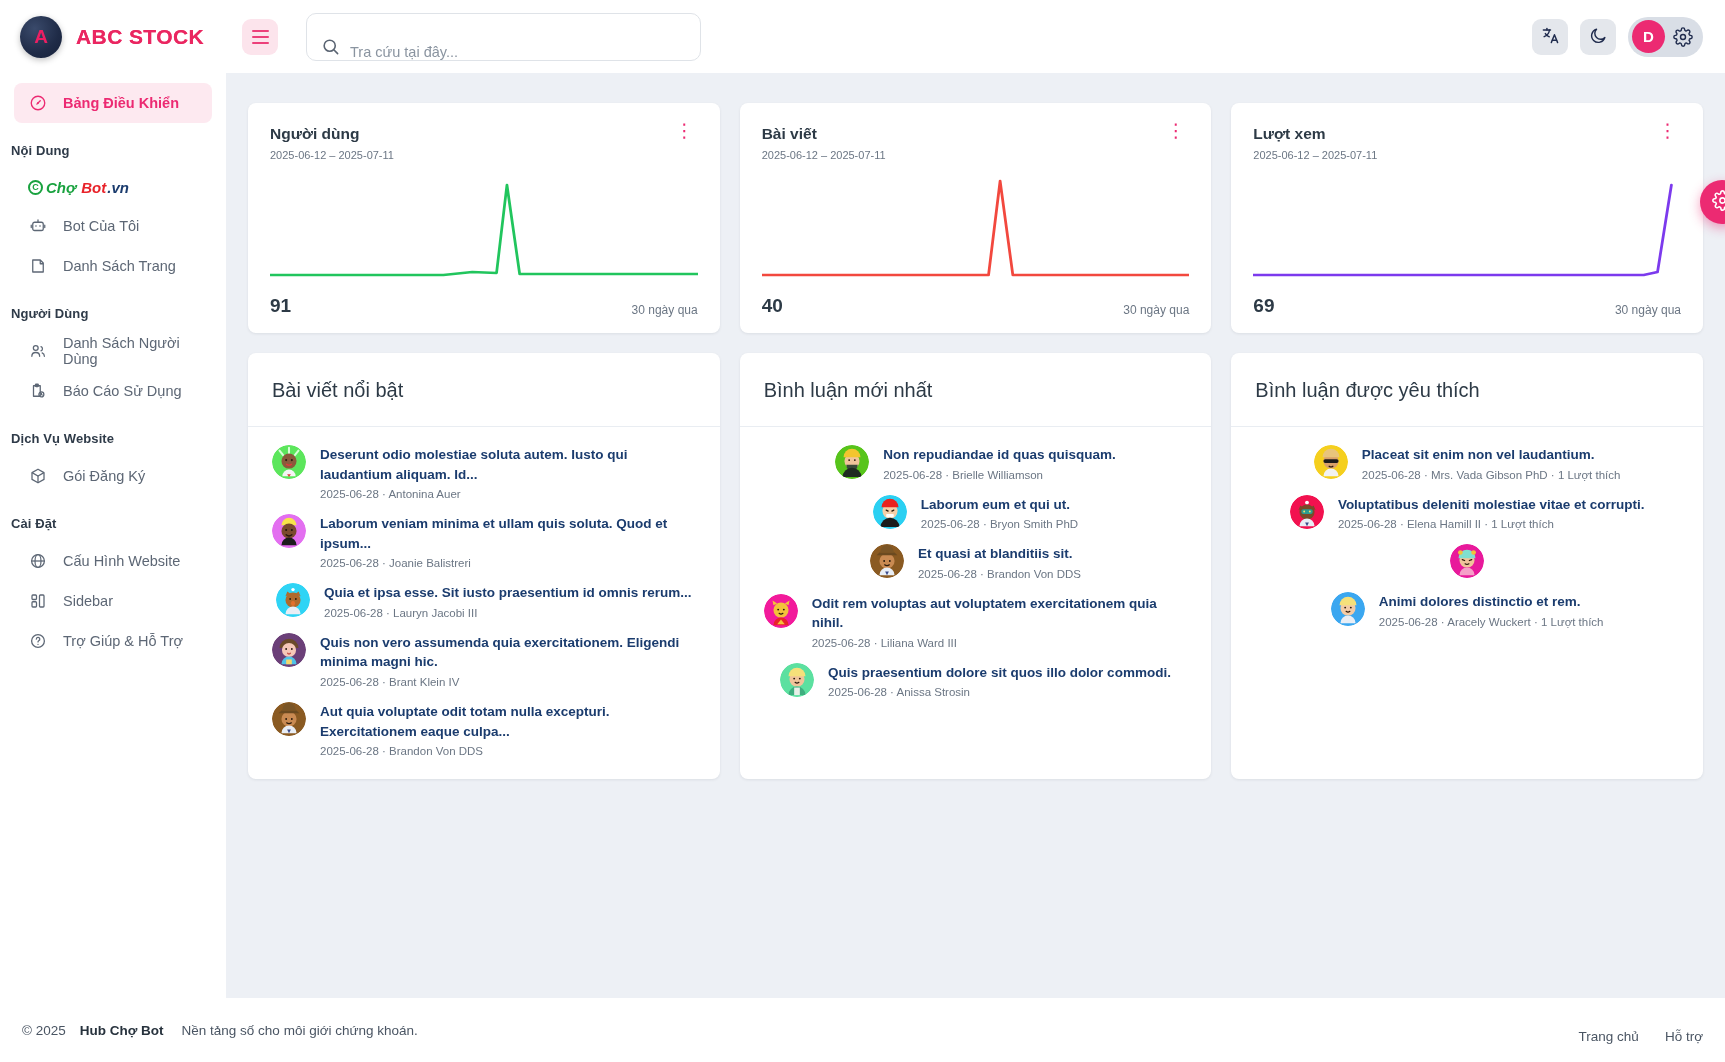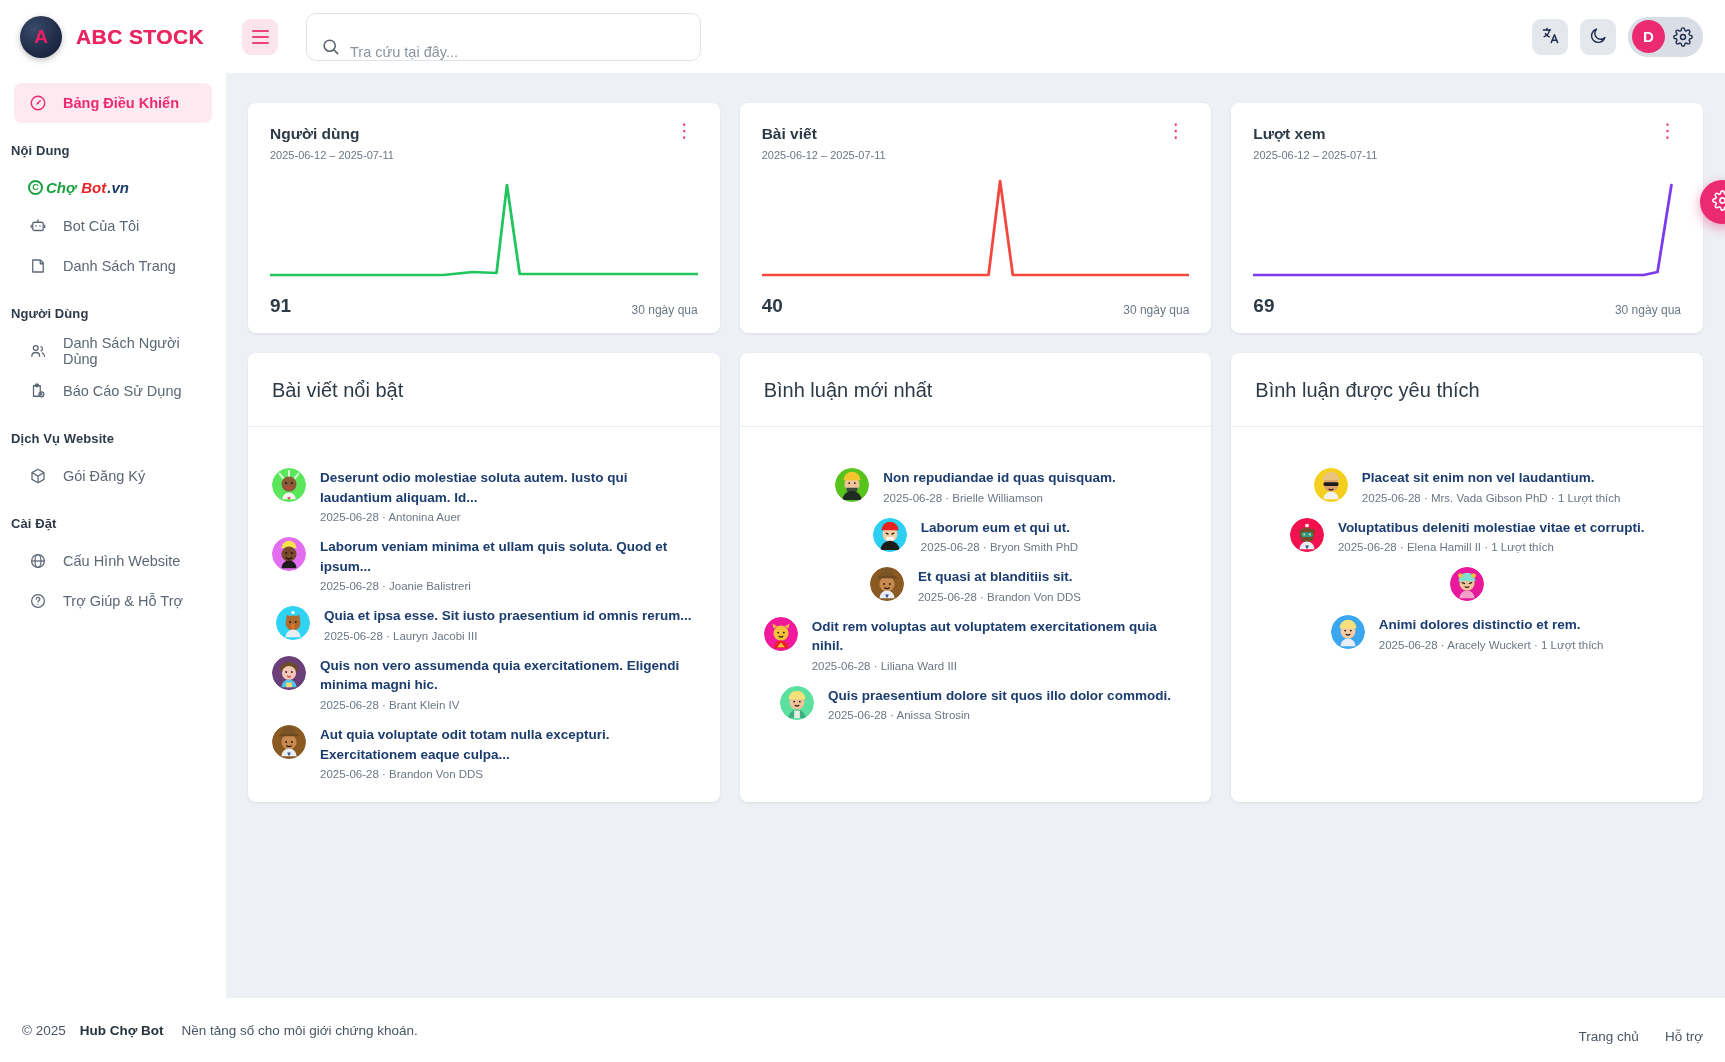--- a/index.html
+++ b/index.html
@@ -122,21 +122,21 @@
   .stat-title { font-size: 15.5px; font-weight: 700; color: #2d3a46; }
   .stat-range { font-size: 11px; color: #6b7684; margin-top: 6px; }
   .kebab { color: #ec2a72; font-size: 19px; line-height: 12px; letter-spacing: 0; cursor: pointer; padding: 0 4px; }
   .spark { height: 112px; margin-top: 14px; }
   .spark svg { width: 100%; height: 100%; display: block; }
   .stat-foot { display: flex; justify-content: space-between; align-items: flex-end; margin-top: 8px; }
   .stat-value { font-size: 19px; font-weight: 700; color: #2d3a46; }
   .stat-note { font-size: 12px; color: #6b7684; }
 
   
-  .list-card { display: flex; flex-direction: column; gap: 23px; }
+  .list-card { display: flex; flex-direction: column; }
   .list-head { padding: 26px 24px 24px 24px; border-bottom: 1px solid #e9edf2; }
   .list-title { font-size: 20px; color: #2d3a46; font-weight: 400; }
   .list-body { padding: 18px 24px 22px 24px; display: flex; flex-direction: column; gap: 14px; }
   .list-row { display: flex; gap: 14px; align-items: flex-start; cursor: pointer; justify-content: center; }
   .avatar { width: 34px; height: 34px; border-radius: 50%; flex: 0 0 34px; overflow: hidden; }
   .avatar svg { display: block; }
   .row-main { min-width: 0; }
   .row-title { font-size: 13.5px; font-weight: 700; color: #1b3c6e; line-height: 1.45; }
   .row-meta { font-size: 11.5px; color: #6b7684; margin-top: 4px; }
 
@@ -312,20 +312,30 @@
       <span class="ico">
         <svg width="18" height="18" viewBox="0 0 24 24" fill="none" stroke="#5d6775" stroke-width="1.7">
           <circle cx="12" cy="12" r="8.5"></circle>
             <path d="M3.5 12h17"></path>
             <ellipse cx="12" cy="12" rx="4" ry="8.5"></ellipse>
         </svg>
       </span>
       <span>Cấu Hình Website</span>
     </a>
 
+    <a class="nav-item">
+      <span class="ico">
+        <svg width="18" height="18" viewBox="0 0 24 24" fill="none" stroke="#5d6775" stroke-width="1.7">
+          <rect x="4" y="4" width="6" height="6" rx="1.2"></rect>
+            <rect x="4" y="13" width="6" height="7" rx="1.2"></rect>
+          <rect x="14" y="4" width="6" height="16" rx="1.2"></rect>
+        </svg>
+      </span>
+      <span>Sidebar</span>
+    </a>
 
     <a class="nav-item">
       <span class="ico">
         <svg width="18" height="18" viewBox="0 0 24 24" fill="none" stroke="#5d6775" stroke-width="1.7" stroke-linecap="round">
           <circle cx="12" cy="12" r="8.5"></circle>
             <path d="M9.8 9.5a2.3 2.3 0 1 1 3.2 2.1c-.7.35-1 .9-1 1.6"></path>
             <circle cx="12" cy="16.4" r=".9" fill="#5d6775" stroke="none"></circle>
         </svg>
       </span>
       <span>Trợ Giúp &amp; Hỗ Trợ</span>

